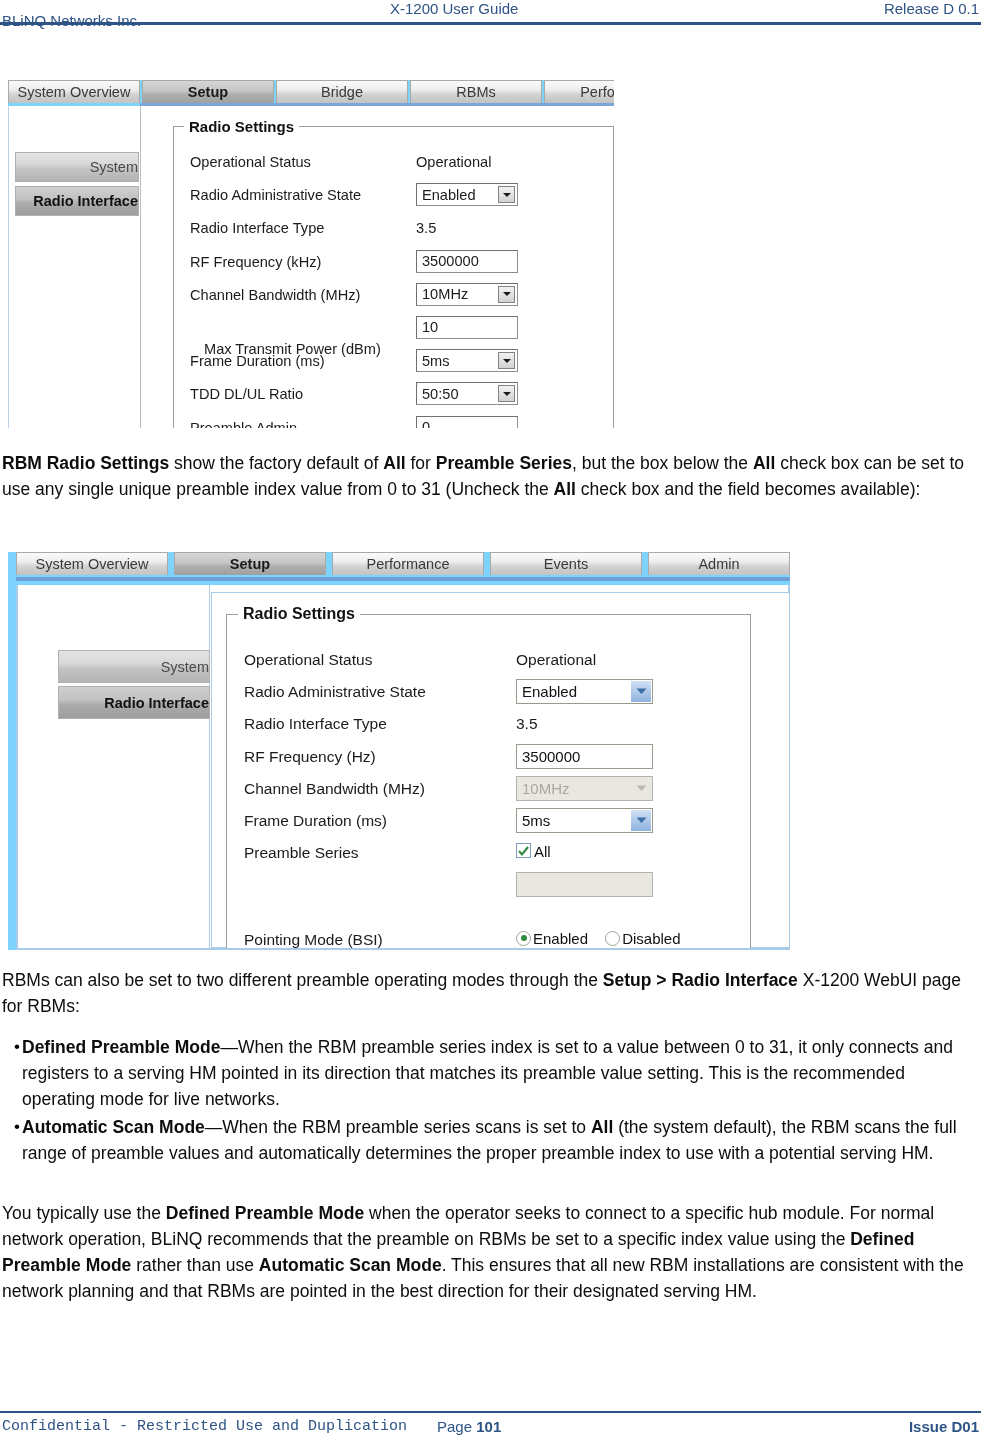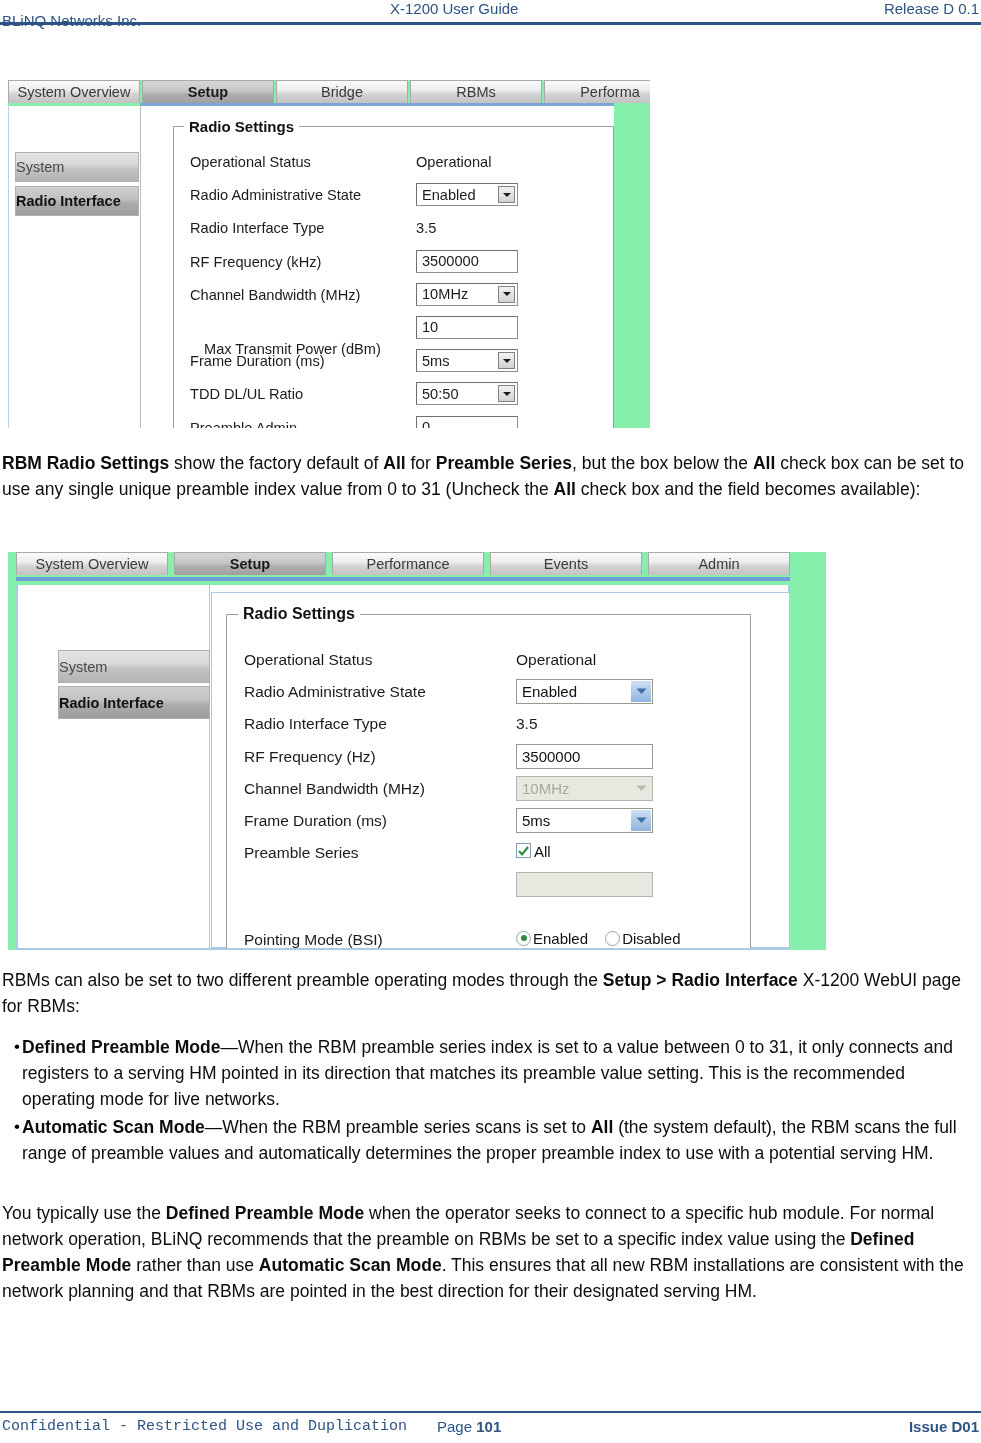--- a/index.html
+++ b/index.html
@@ -34,21 +34,21 @@
     text-align:left;
   }
   .body-text b{font-weight:bold;}
 
   .bullet-row{position:absolute;display:flex;}
   .bullet-dot{width:20px;flex:none;font-size:17px;line-height:26px;color:#000;padding-left:12px;box-sizing:border-box;}
   .bullet-body{font-size:17.5px;line-height:26px;color:#0d0d0d;}
   .bullet-body b{font-weight:bold;}
 
   
-  .shot{position:absolute;overflow:hidden;background:#86efac;padding-left:36px;}
+  .shot{position:absolute;overflow:hidden;background:#7dd3fc;}
 
   .tabbar{position:absolute;left:0;top:0;height:24px;}
   .tab{
     position:absolute;top:0;height:23px;
     background:linear-gradient(to bottom,#fbfbfb 0%,#ececec 42%,#d2d2d2 60%,#c3c3c3 100%);
     border:1px solid #a9a9a9;border-bottom:none;box-sizing:border-box;
     font-size:14.5px;color:#3a3a3a;text-align:center;line-height:22px;
     white-space:nowrap;overflow:hidden;
   }
   .tab.active{
@@ -59,21 +59,21 @@
   .blue-underline{position:absolute;height:3px;background:#7ba7d7;}
 
   .panel-frame{position:absolute;box-sizing:border-box;background:#fff;}
 
   .navcol{position:absolute;box-sizing:border-box;background:#fff;border-right:1px solid #bcbcbc;}
   .navbtn{
     position:absolute;box-sizing:border-box;
     background:linear-gradient(to bottom,#e4e4e4 0%,#d8d8d8 40%,#c2c2c2 58%,#b4b4b4 100%);
     border:1px solid #b0b0b0;
     font-size:14.5px;color:#4a4a4a;text-align:center;white-space:nowrap;
-    display:flex;align-items:center;justify-content:flex-start;
+    display:flex;align-items:center;justify-content:flex-end;
   }
   .navbtn.sel{
     background:linear-gradient(to bottom,#cfcfcf 0%,#c2c2c2 42%,#ababab 58%,#9d9d9d 100%);
     color:#111;font-weight:bold;
   }
 
   
   .fieldset{position:absolute;box-sizing:border-box;border:1px solid #9e9e9e;background:#fff;}
   .fieldset-legend{
     position:absolute;background:#fff;padding:0 5px;

